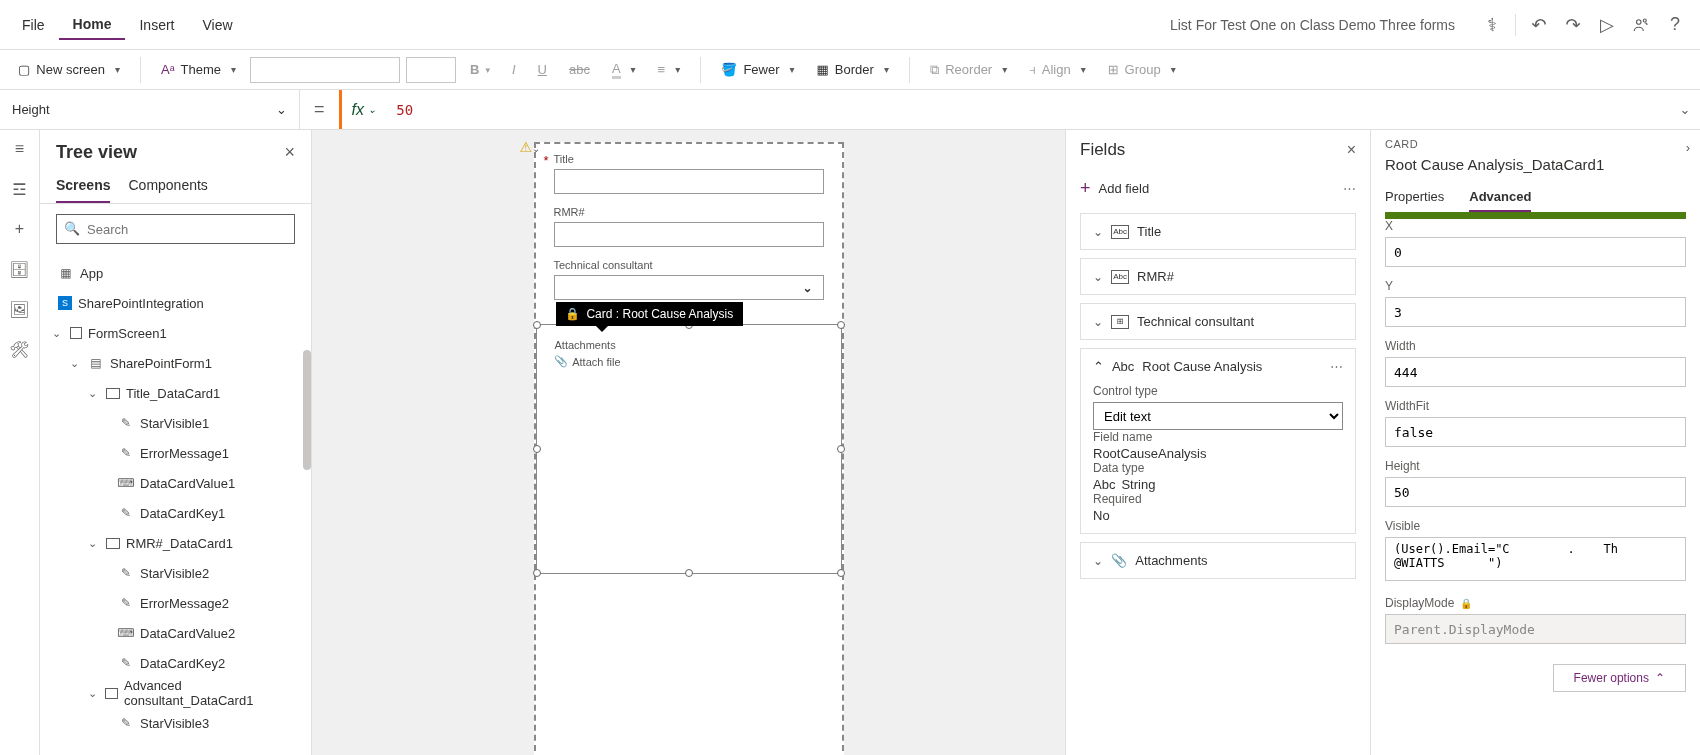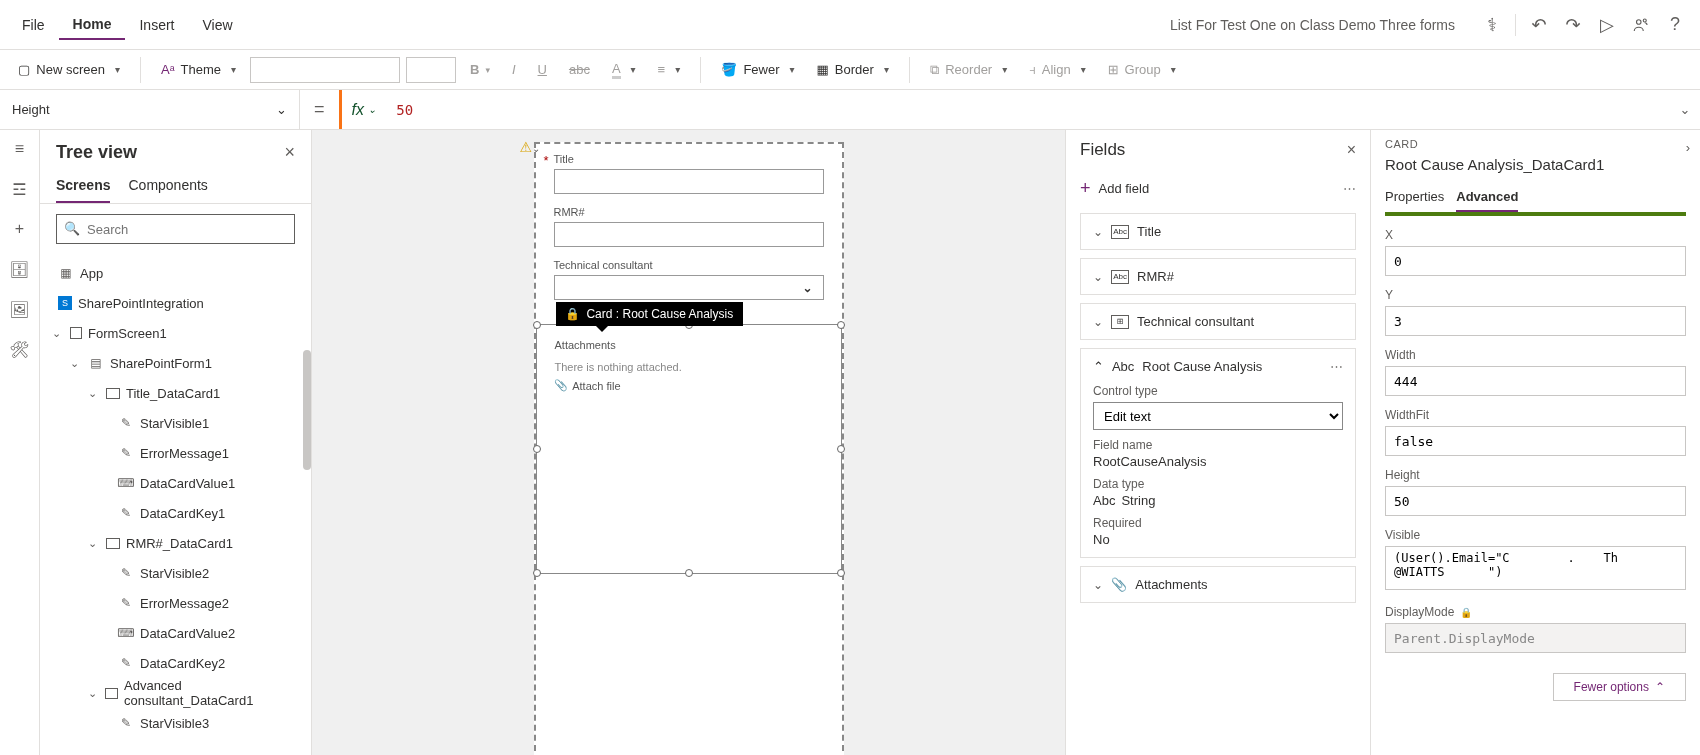--- a/index.html
+++ b/index.html
@@ -78,30 +78,30 @@
 .fields-header .close { margin-left: auto; font-size: 16px; color: #605e5c; cursor: pointer; }
 .add-field { display: flex; align-items: center; gap: 8px; padding: 8px 0 14px; font-size: 13px; cursor: pointer; }
 .add-field .plus { color: #742774; font-size: 18px; font-weight: 300; }
 .add-field .dots { margin-left: auto; color: #605e5c; }
 .field-item { border: 1px solid #e1dfdd; margin-bottom: 8px; padding: 10px 12px; display: flex; align-items: center; gap: 8px; cursor: pointer; font-size: 13px; }
 .field-item .chev { font-size: 12px; color: #605e5c; }
 .field-item .ftype-icon { width: 18px; height: 14px; border: 1px solid #605e5c; font-size: 8px; display: flex; align-items: center; justify-content: center; }
 .field-expand { border: 1px solid #e1dfdd; margin-bottom: 8px; padding: 10px 12px; font-size: 13px; }
 .field-expand .fhead { display: flex; align-items: center; gap: 8px; margin-bottom: 10px; }
 .field-expand .fhead .dots { margin-left: auto; color: #605e5c; }
-.field-expand .flabel { color: #605e5c; font-size: 12px; margin-top: 8px; }
+.field-expand .flabel { color: #605e5c; font-size: 12px; margin-top: 0; }
 .field-expand .fval { font-size: 13px; margin-top: 2px; }
 .field-expand select { width: 100%; height: 28px; border: 1px solid #888; padding: 0 6px; margin-top: 4px; font-size: 13px; background: #fff; }
 
 
 .props-panel { width: 330px; border-left: 1px solid #e1dfdd; padding: 8px 14px; overflow-y: auto; position: relative; }
 .props-panel .type-label { font-size: 11px; color: #605e5c; letter-spacing: 0.5px; }
 .props-panel .expand-arrow { position: absolute; right: 10px; top: 10px; color: #605e5c; }
 .props-panel .name { font-size: 15px; margin: 6px 0 10px; }
-.props-tabs { display: flex; gap: 12px; border-bottom: 4px solid #4d7c0f; margin-bottom: 12px; }
+.props-tabs { display: flex; gap: 25px; border-bottom: 7px solid #4d7c0f; }
 .props-tabs .ptab { padding: 6px 0; cursor: pointer; font-size: 13px; }
 .props-tabs .ptab.active { border-bottom: 2px solid #742774; font-weight: 600; }
 .prop-row { margin-bottom: 12px; }
 .prop-row .plabel { font-size: 12px; color: #605e5c; margin-bottom: 4px; display: flex; align-items: center; gap: 6px; }
 .prop-row input { width: 100%; height: 30px; border: 1px solid #c8c6c4; padding: 0 8px; font-family: Consolas, monospace; font-size: 13px; }
 .prop-row textarea { width: 100%; height: 44px; border: 1px solid #c8c6c4; padding: 4px 8px; font-family: Consolas, monospace; font-size: 12px; resize: none; }
 .prop-row input.readonly { background: #f3f2f1; color: #888; }
 .fewer { border: 1px solid #c8c6c4; padding: 6px 20px; float: right; font-size: 12px; color: #742774; display: flex; align-items: center; gap: 6px; margin-top: 8px; cursor: pointer; }
 .lock-small { font-size: 10px; color: #888; }
 </style>
@@ -321,21 +321,20 @@
         <div class="sel-handle" style="left:-4px;top:-4px"></div>
         <div class="sel-handle" style="left:50%;top:-4px;margin-left:-4px"></div>
         <div class="sel-handle" style="right:-4px;top:-4px"></div>
         <div class="sel-handle" style="left:-4px;top:50%;margin-top:-4px"></div>
         <div class="sel-handle" style="right:-4px;top:50%;margin-top:-4px"></div>
         <div class="sel-handle" style="left:-4px;bottom:-4px"></div>
         <div class="sel-handle" style="left:50%;bottom:-4px;margin-left:-4px"></div>
         <div class="sel-handle" style="right:-4px;bottom:-4px"></div>
         <div class="form-field" style="padding-top:14px">
           <label>Attachments</label>
-          <div class="attach-text">There is nothing attached.</div>
           <div class="attach-file">
               <span>📎</span>
               <span>Attach file</span>
             </div>
         </div>
       </div>
     </div>
   </div>
 
   <div class="fields-panel">

